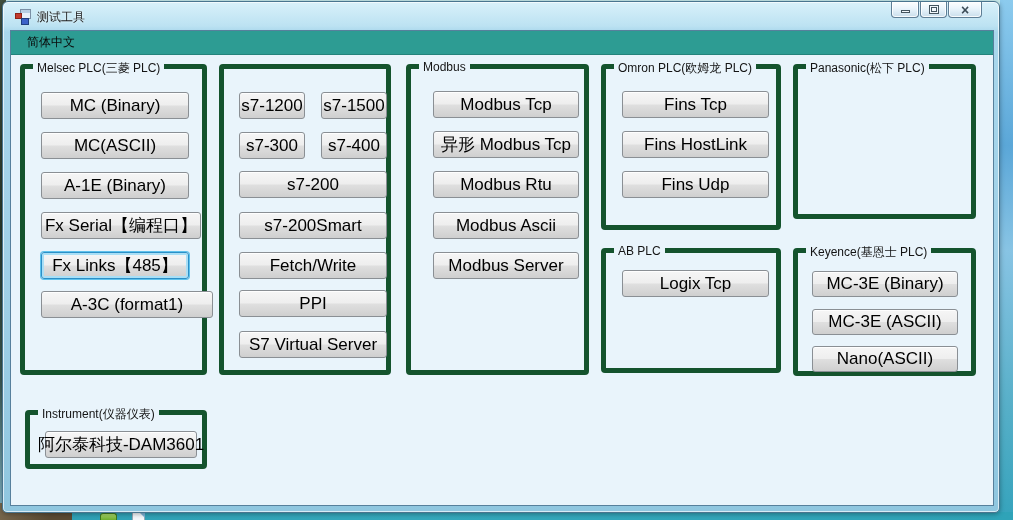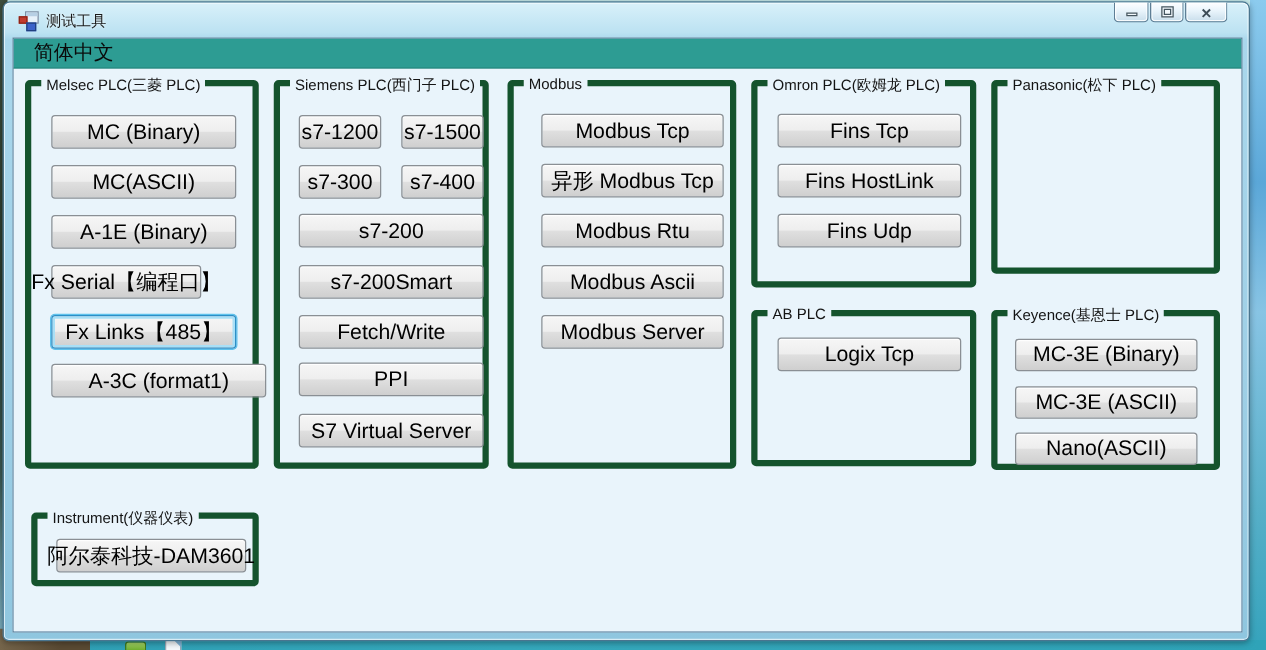--- a/index.html
+++ b/index.html
@@ -52,21 +52,21 @@
   .glyph-max { width:10px; height:9px; border:1px solid #44555F; background:#F2F8FC; position:relative; }
   .glyph-max::after { content:""; position:absolute; inset:1px; border:1px solid #44555F; }
   .glyph-close { font-size:14px; font-weight:bold; color:#3C4C57; line-height:14px; }
 
   
   .client { position:absolute; left:7px; top:28px; width:984px; height:476px;
     border:1px solid #57809C; background:#E9F4FB; }
   .menubar { position:absolute; left:0; top:0; width:982px; height:24px;
     background:#2D9C93; border-bottom:1px solid #23837B; }
   .menu-item { position:absolute; left:6px; top:0; height:23px; padding:0 10px;
-    display:flex; align-items:center; font-size:16px; color:#0A0A0A; }
+    display:flex; align-items:center; font-size:12px; color:#0A0A0A; }
   .form { position:absolute; left:0; top:24px; width:982px; height:450px; background:#E9F4FB; }
 
   
   .group { position:absolute; border:5px solid #14532d; border-radius:4px; }
   .group-label { position:absolute; top:-9px; left:8px; background:#E9F4FB; padding:0 4px;
     font-size:12px; color:#141414; white-space:nowrap; }
   .btn { position:absolute; height:27px; border:1px solid #8A8F94; border-radius:3px;
     background:linear-gradient(180deg,#F6F6F6 0%,#EEEEEE 48%,#DFDFDF 52%,#CFCFCF 100%);
     font-size:17px; color:#000; display:flex; align-items:center; justify-content:center;
     box-shadow:inset 0 1px 0 rgba(255,255,255,.9); cursor:default; white-space:nowrap; }
@@ -112,27 +112,26 @@
       <div class="menu-item">简体中文</div>
     </div>
 
     <div class="form">
 
       <div class="group" style="left:9px; top:9px; width:187px; height:311px;">
         <span class="group-label">Melsec PLC(三菱 PLC)</span>
         <div class="btn" style="left:16px; top:23px;  width:148px;">MC (Binary)</div>
         <div class="btn" style="left:16px; top:63px;  width:148px;">MC(ASCII)</div>
         <div class="btn" style="left:16px; top:103px; width:148px;">A-1E (Binary)</div>
-        <div class="btn" style="left:16px; top:143px; width:120px;">Fx Serial【编程口】</div>
+        <div class="btn" style="left:16px; top:143px; width:160px;">Fx Serial【编程口】</div>
         <div class="btn focused" style="left:16px; top:183px; width:148px;">Fx Links【485】</div>
         <div class="btn" style="left:16px; top:222px; width:172px;">A-3C (format1)</div>
       </div>
 
       <div class="group" style="left:208px; top:9px; width:172px; height:311px;">
-        <span class="group-label">Siemens PLC(西门子 PLC)</span>
         <div class="btn" style="left:15px; top:23px;  width:66px;">s7-1200</div>
         <div class="btn" style="left:97px; top:23px;  width:66px;">s7-1500</div>
         <div class="btn" style="left:15px; top:63px;  width:66px;">s7-300</div>
         <div class="btn" style="left:97px; top:63px;  width:66px;">s7-400</div>
         <div class="btn" style="left:15px; top:102px; width:148px;">s7-200</div>
         <div class="btn" style="left:15px; top:143px; width:148px;">s7-200Smart</div>
         <div class="btn" style="left:15px; top:183px; width:148px;">Fetch/Write</div>
         <div class="btn" style="left:15px; top:221px; width:148px;">PPI</div>
         <div class="btn" style="left:15px; top:262px; width:148px;">S7 Virtual Server</div>
       </div>

